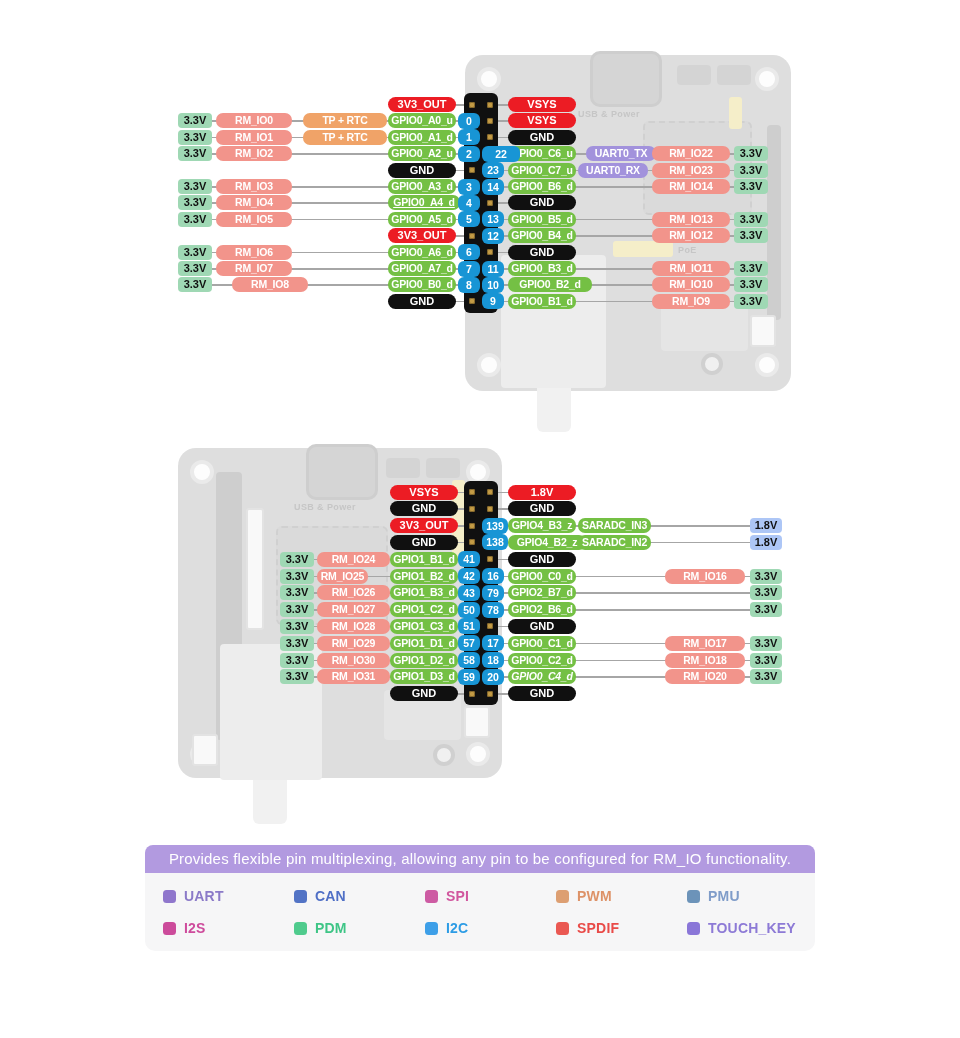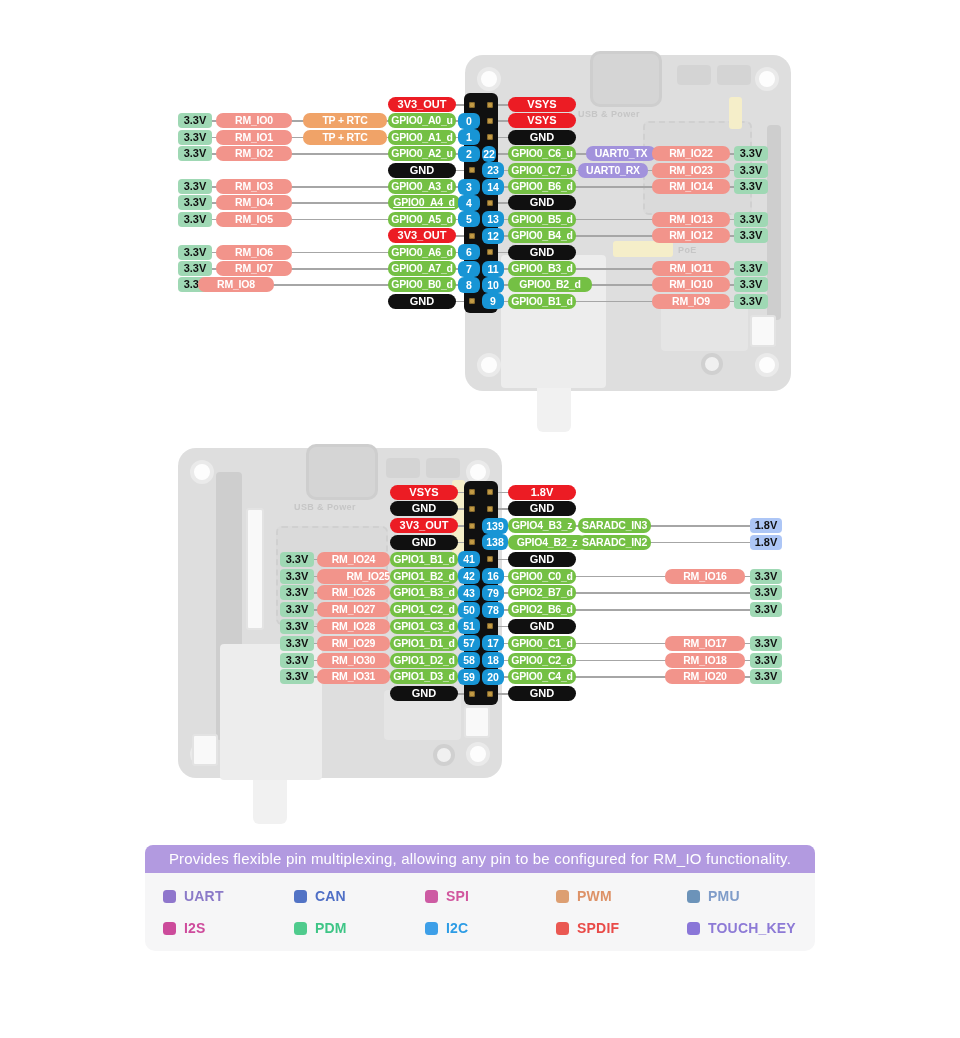--- a/index.html
+++ b/index.html
@@ -139,21 +139,21 @@
         <div class="pdot" style="left: 291px;"></div>
         <div class="pdot" style="left: 309px;"></div>
         <div class="pill p-v33" style="left: 0px; width: 34px; background: rgb(159, 216, 180); color: rgb(17, 17, 17);">3.3V</div>
         <div class="pill p-rmio" style="left: 38px; width: 76px; background: rgb(242, 148, 139); color: rgb(255, 255, 255);">RM_IO2</div>
         <div class="pill p-gpio" style="left: 210px; width: 68px; background: rgb(116, 192, 68); color: rgb(255, 255, 255);">GPIO0_A2_u</div>
         <div class="pill p-gpio" style="left: 330px; width: 68px; background: rgb(116, 192, 68); color: rgb(255, 255, 255);">GPIO0_C6_u</div>
         <div class="pill p-uart" style="left: 408px; width: 70px; background: rgb(162, 146, 220); color: rgb(255, 255, 255);">UART0_TX</div>
         <div class="pill p-rmio" style="left: 474px; width: 78px; background: rgb(242, 148, 139); color: rgb(255, 255, 255);">RM_IO22</div>
         <div class="pill p-v33" style="left: 556px; width: 34px; background: rgb(159, 216, 180); color: rgb(17, 17, 17);">3.3V</div>
         <div class="badge" style="left: 280px; width: 22px; background: rgb(24, 149, 213);">2</div>
-        <div class="badge" style="left: 304px; width: 14px; background: rgb(24, 149, 213);">22</div>
+        <div class="badge" style="left: 304px; width: 38px; background: rgb(24, 149, 213);">22</div>
       </div>
       <div class="prow" style="top: 65.6px;">
         <div class="cline" style="left: 216px; width: 87px; background: rgb(166, 166, 166);"></div>
         <div class="cline" style="left: 303px; width: 281px; background: rgb(166, 166, 166);"></div>
         <div class="pdot" style="left: 291px;"></div>
         <div class="pdot" style="left: 309px;"></div>
         <div class="pill p-gnd" style="left: 210px; width: 68px; background: rgb(16, 16, 16); color: rgb(255, 255, 255);">GND</div>
         <div class="pill p-gpio" style="left: 330px; width: 68px; background: rgb(116, 192, 68); color: rgb(255, 255, 255);">GPIO0_C7_u</div>
         <div class="pill p-uart" style="left: 400px; width: 70px; background: rgb(162, 146, 220); color: rgb(255, 255, 255);">UART0_RX</div>
         <div class="pill p-rmio" style="left: 474px; width: 78px; background: rgb(242, 148, 139); color: rgb(255, 255, 255);">RM_IO23</div>
@@ -234,21 +234,21 @@
         <div class="pill p-v33" style="left: 556px; width: 34px; background: rgb(159, 216, 180); color: rgb(17, 17, 17);">3.3V</div>
         <div class="badge" style="left: 280px; width: 22px; background: rgb(24, 149, 213);">7</div>
         <div class="badge" style="left: 304px; width: 22px; background: rgb(24, 149, 213);">11</div>
       </div>
       <div class="prow" style="top: 180.4px;">
         <div class="cline" style="left: 6px; width: 297px; background: rgb(166, 166, 166);"></div>
         <div class="cline" style="left: 303px; width: 281px; background: rgb(166, 166, 166);"></div>
         <div class="pdot" style="left: 291px;"></div>
         <div class="pdot" style="left: 309px;"></div>
         <div class="pill p-v33" style="left: 0px; width: 34px; background: rgb(159, 216, 180); color: rgb(17, 17, 17);">3.3V</div>
-        <div class="pill p-rmio" style="left: 20px; width: 76px; background: rgb(242, 148, 139); color: rgb(255, 255, 255);">RM_IO8</div>
+        <div class="pill p-rmio" style="left: 54px; width: 76px; background: rgb(242, 148, 139); color: rgb(255, 255, 255);">RM_IO8</div>
         <div class="pill p-gpio" style="left: 210px; width: 68px; background: rgb(116, 192, 68); color: rgb(255, 255, 255);">GPIO0_B0_d</div>
         <div class="pill p-gpio" style="left: 330px; width: 84px; background: rgb(116, 192, 68); color: rgb(255, 255, 255);">GPIO0_B2_d</div>
         <div class="pill p-rmio" style="left: 474px; width: 78px; background: rgb(242, 148, 139); color: rgb(255, 255, 255);">RM_IO10</div>
         <div class="pill p-v33" style="left: 556px; width: 34px; background: rgb(159, 216, 180); color: rgb(17, 17, 17);">3.3V</div>
         <div class="badge" style="left: 280px; width: 22px; background: rgb(24, 149, 213);">8</div>
         <div class="badge" style="left: 304px; width: 22px; background: rgb(24, 149, 213);">10</div>
       </div>
       <div class="prow" style="top: 196.8px;">
         <div class="cline" style="left: 216px; width: 87px; background: rgb(166, 166, 166);"></div>
         <div class="cline" style="left: 303px; width: 281px; background: rgb(166, 166, 166);"></div>
@@ -311,21 +311,21 @@
         <div class="pill p-gpio" style="left: 212px; width: 68px; background: rgb(116, 192, 68); color: rgb(255, 255, 255);">GPIO1_B1_d</div>
         <div class="pill p-gnd" style="left: 330px; width: 68px; background: rgb(16, 16, 16); color: rgb(255, 255, 255);">GND</div>
         <div class="badge" style="left: 280px; width: 22px; background: rgb(24, 149, 213);">41</div>
       </div>
       <div class="prow" style="top: 84px;">
         <div class="cline" style="left: 108px; width: 195px; background: rgb(166, 166, 166);"></div>
         <div class="cline" style="left: 303px; width: 295px; background: rgb(166, 166, 166);"></div>
         <div class="pdot" style="left: 291px;"></div>
         <div class="pdot" style="left: 309px;"></div>
         <div class="pill p-v33" style="left: 102px; width: 34px; background: rgb(159, 216, 180); color: rgb(17, 17, 17);">3.3V</div>
-        <div class="pill p-rmio" style="left: 139px; width: 73px; background: rgb(242, 148, 139); color: rgb(255, 255, 255); text-align: right;">RM_IO25</div>
+        <div class="pill p-rmio" style="left: 139px; width: 51px; background: rgb(242, 148, 139); color: rgb(255, 255, 255);">RM_IO25</div>
         <div class="pill p-gpio" style="left: 212px; width: 68px; background: rgb(116, 192, 68); color: rgb(255, 255, 255);">GPIO1_B2_d</div>
         <div class="pill p-gpio" style="left: 330px; width: 68px; background: rgb(116, 192, 68); color: rgb(255, 255, 255);">GPIO0_C0_d</div>
         <div class="pill p-rmio" style="left: 487px; width: 80px; background: rgb(242, 148, 139); color: rgb(255, 255, 255);">RM_IO16</div>
         <div class="pill p-v33" style="left: 572px; width: 32px; background: rgb(159, 216, 180); color: rgb(17, 17, 17);">3.3V</div>
         <div class="badge" style="left: 280px; width: 22px; background: rgb(24, 149, 213);">42</div>
         <div class="badge" style="left: 304px; width: 22px; background: rgb(24, 149, 213);">16</div>
       </div>
       <div class="prow" style="top: 100.8px;">
         <div class="cline" style="left: 108px; width: 195px; background: rgb(166, 166, 166);"></div>
         <div class="cline" style="left: 303px; width: 295px; background: rgb(166, 166, 166);"></div>
@@ -392,21 +392,21 @@
         <div class="badge" style="left: 304px; width: 22px; background: rgb(24, 149, 213);">18</div>
       </div>
       <div class="prow" style="top: 184.8px;">
         <div class="cline" style="left: 108px; width: 195px; background: rgb(166, 166, 166);"></div>
         <div class="cline" style="left: 303px; width: 295px; background: rgb(166, 166, 166);"></div>
         <div class="pdot" style="left: 291px;"></div>
         <div class="pdot" style="left: 309px;"></div>
         <div class="pill p-v33" style="left: 102px; width: 34px; background: rgb(159, 216, 180); color: rgb(17, 17, 17);">3.3V</div>
         <div class="pill p-rmio" style="left: 139px; width: 73px; background: rgb(242, 148, 139); color: rgb(255, 255, 255);">RM_IO31</div>
         <div class="pill p-gpio" style="left: 212px; width: 68px; background: rgb(116, 192, 68); color: rgb(255, 255, 255);">GPIO1_D3_d</div>
-        <div class="pill p-gpio" style="left: 330px; width: 68px; background: rgb(116, 192, 68); color: rgb(255, 255, 255);">GPIO0_C4_d</div>
+        <div class="pill p-gpio" style="left: 330px; width: 68px; background: rgb(116, 192, 68); color: rgb(255, 255, 255); font-style: italic;">GPIO0_C4_d</div>
         <div class="pill p-rmio" style="left: 487px; width: 80px; background: rgb(242, 148, 139); color: rgb(255, 255, 255);">RM_IO20</div>
         <div class="pill p-v33" style="left: 572px; width: 32px; background: rgb(159, 216, 180); color: rgb(17, 17, 17);">3.3V</div>
         <div class="badge" style="left: 280px; width: 22px; background: rgb(24, 149, 213);">59</div>
         <div class="badge" style="left: 304px; width: 22px; background: rgb(24, 149, 213);">20</div>
       </div>
       <div class="prow" style="top: 201.6px;">
         <div class="cline" style="left: 218px; width: 85px; background: rgb(166, 166, 166);"></div>
         <div class="cline" style="left: 303px; width: 89px; background: rgb(166, 166, 166);"></div>
         <div class="pdot" style="left: 291px;"></div>
         <div class="pdot" style="left: 309px;"></div>

